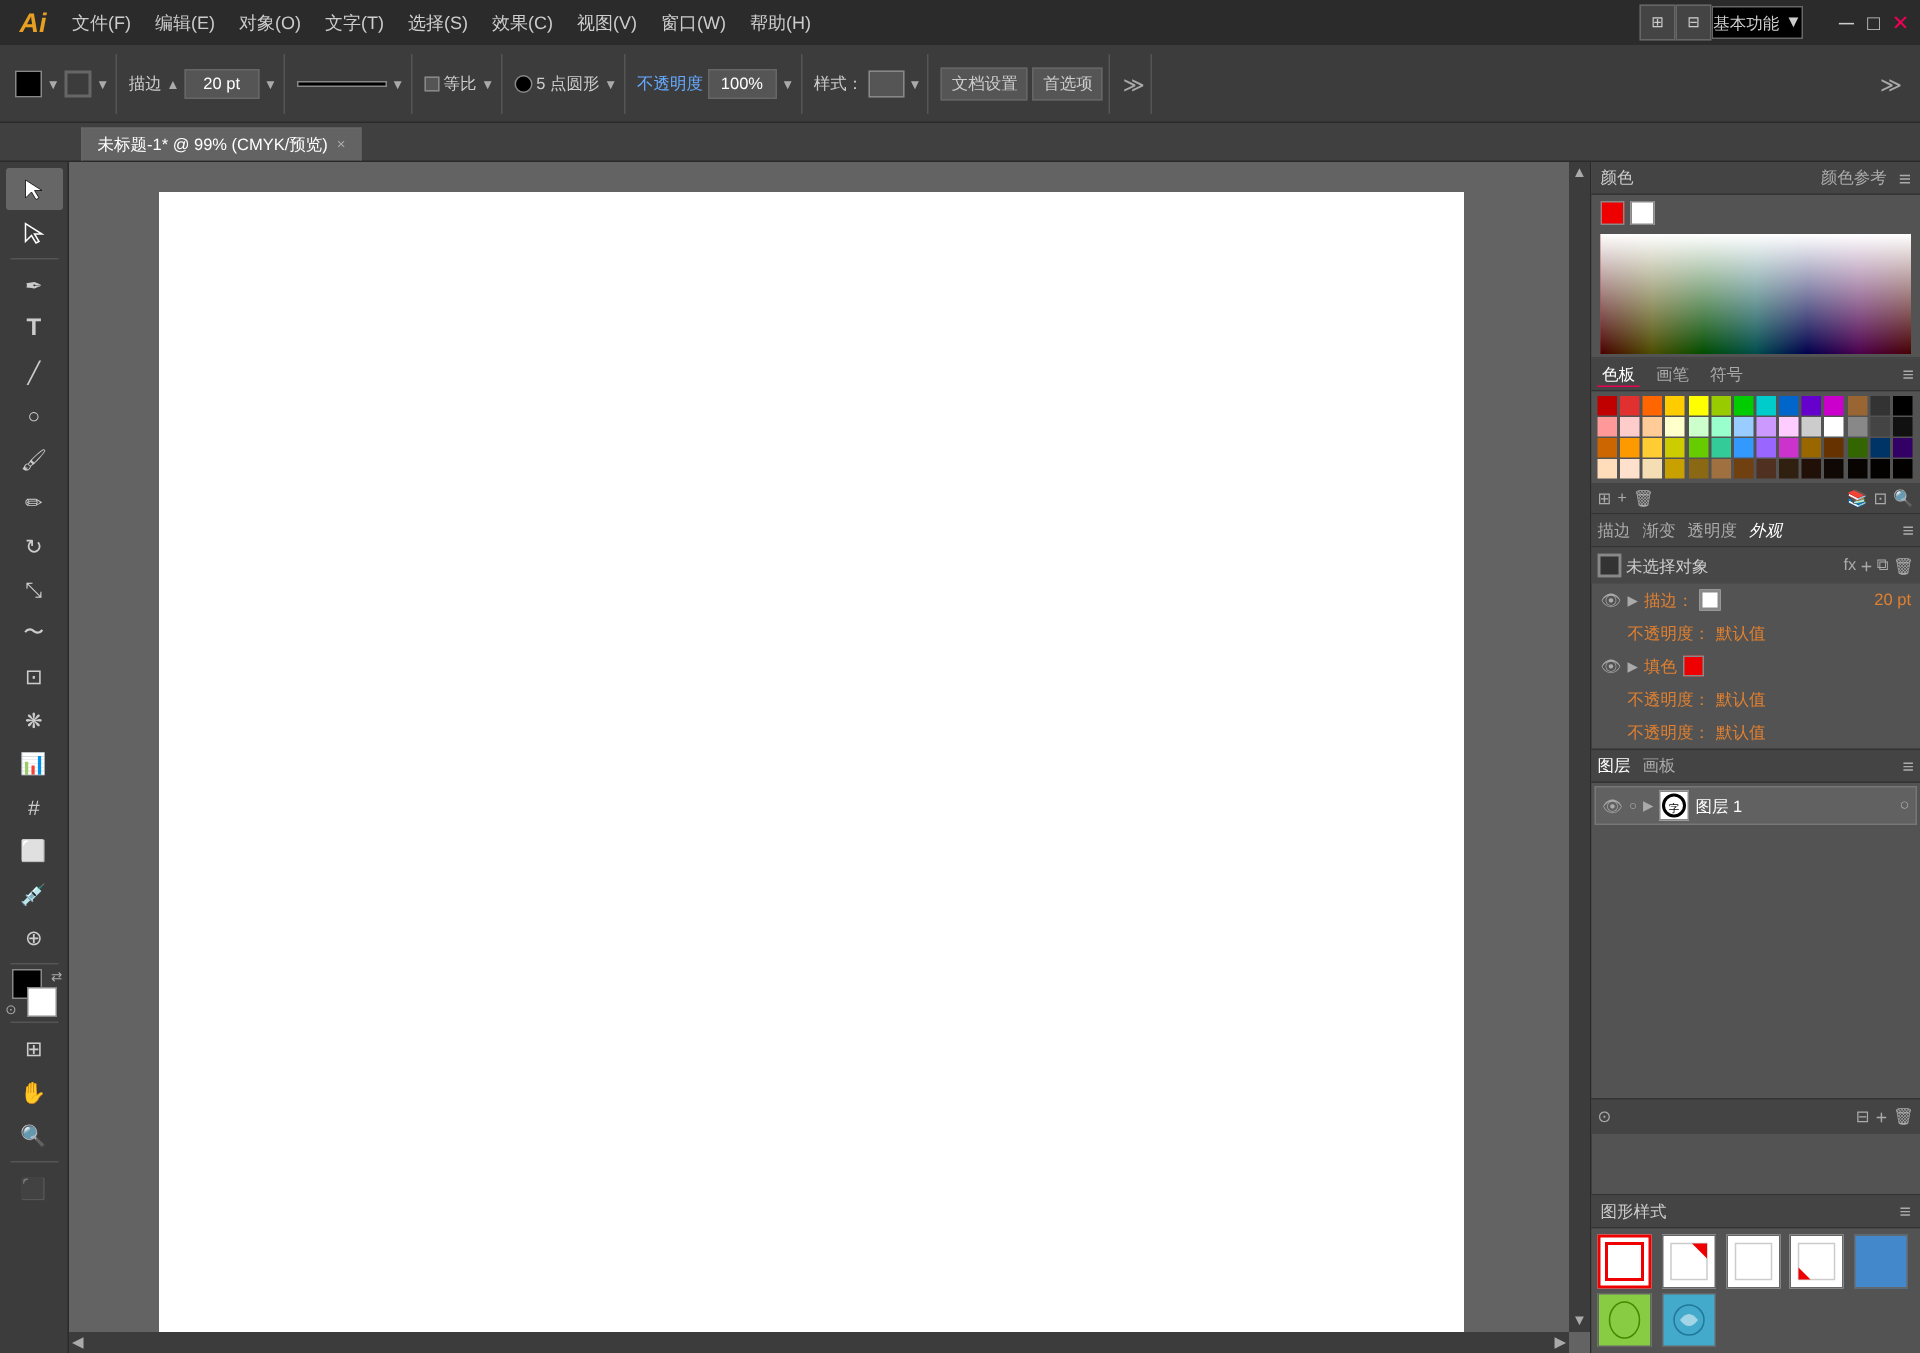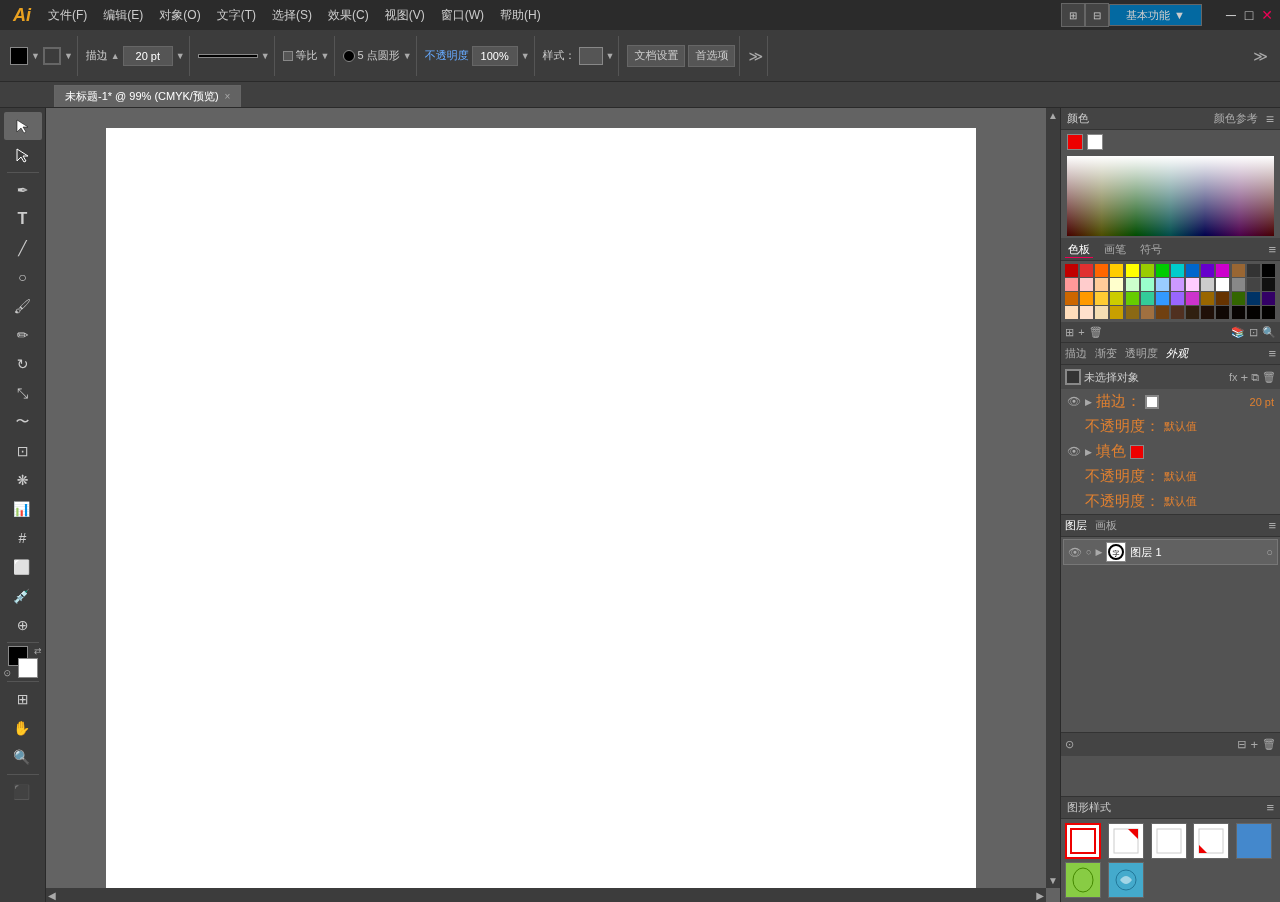--- a/index.html
+++ b/index.html
@@ -35,22 +35,22 @@
     }
     #menu-spacer { flex: 1; }
     .menu-btn {
       width: 24px; height: 24px;
       background: #444;
       border: 1px solid #666;
       display: flex; align-items: center; justify-content: center;
       font-size: 10px; color: #ccc; cursor: pointer;
     }
     #workspace-selector {
-      background: #0369a1; border: 1px solid #666; color: #ccc; font-size: 11px;
-      padding: 2px 16px; height: 22px; display: flex; align-items: center; gap: 4px;
+      background: #000000; border: 1px solid #666; color: #ccc; font-size: 11px;
+      padding: 2px 0; height: 22px; display: flex; align-items: center; gap: 4px;
       cursor: pointer;
     }
     .win-btn {
       width: 18px; height: 18px;
       display: flex; align-items: center; justify-content: center;
       font-size: 14px; color: #ccc; cursor: pointer;
     }
 
     
     #toolbar {
@@ -254,21 +254,21 @@
       display: flex; height: 22px; background: #444; border-bottom: 1px solid #333;
       padding: 0 4px; gap: 8px; align-items: center;
     }
     .appear-tab { font-size: 11px; color: #aaa; cursor: pointer; }
     .appear-tab.active { color: #fff; font-style: italic; }
     .appear-row {
       display: flex; align-items: center; padding: 3px 6px; gap: 4px; min-height: 22px;
     }
     .appear-eye { color: #aaa; font-size: 11px; cursor: pointer; width: 14px; }
     .appear-arrow { color: #aaa; font-size: 9px; cursor: pointer; }
-    .appear-label { font-size: 15px; color: #e08030; cursor: pointer; }
+    .appear-label { font-size: 11px; color: #e08030; cursor: pointer; }
     .appear-value { font-size: 11px; color: #e08030; cursor: pointer; }
     .appear-color-box { width: 14px; height: 14px; border: 1px solid #888; }
     .appear-spacer { flex: 1; }
     #appear-header-row {
       display: flex; align-items: center; padding: 2px 4px; gap: 3px;
       height: 24px; background: #474747;
     }
     .no-select-appear { font-size: 11px; color: #ccc; }
 
     

